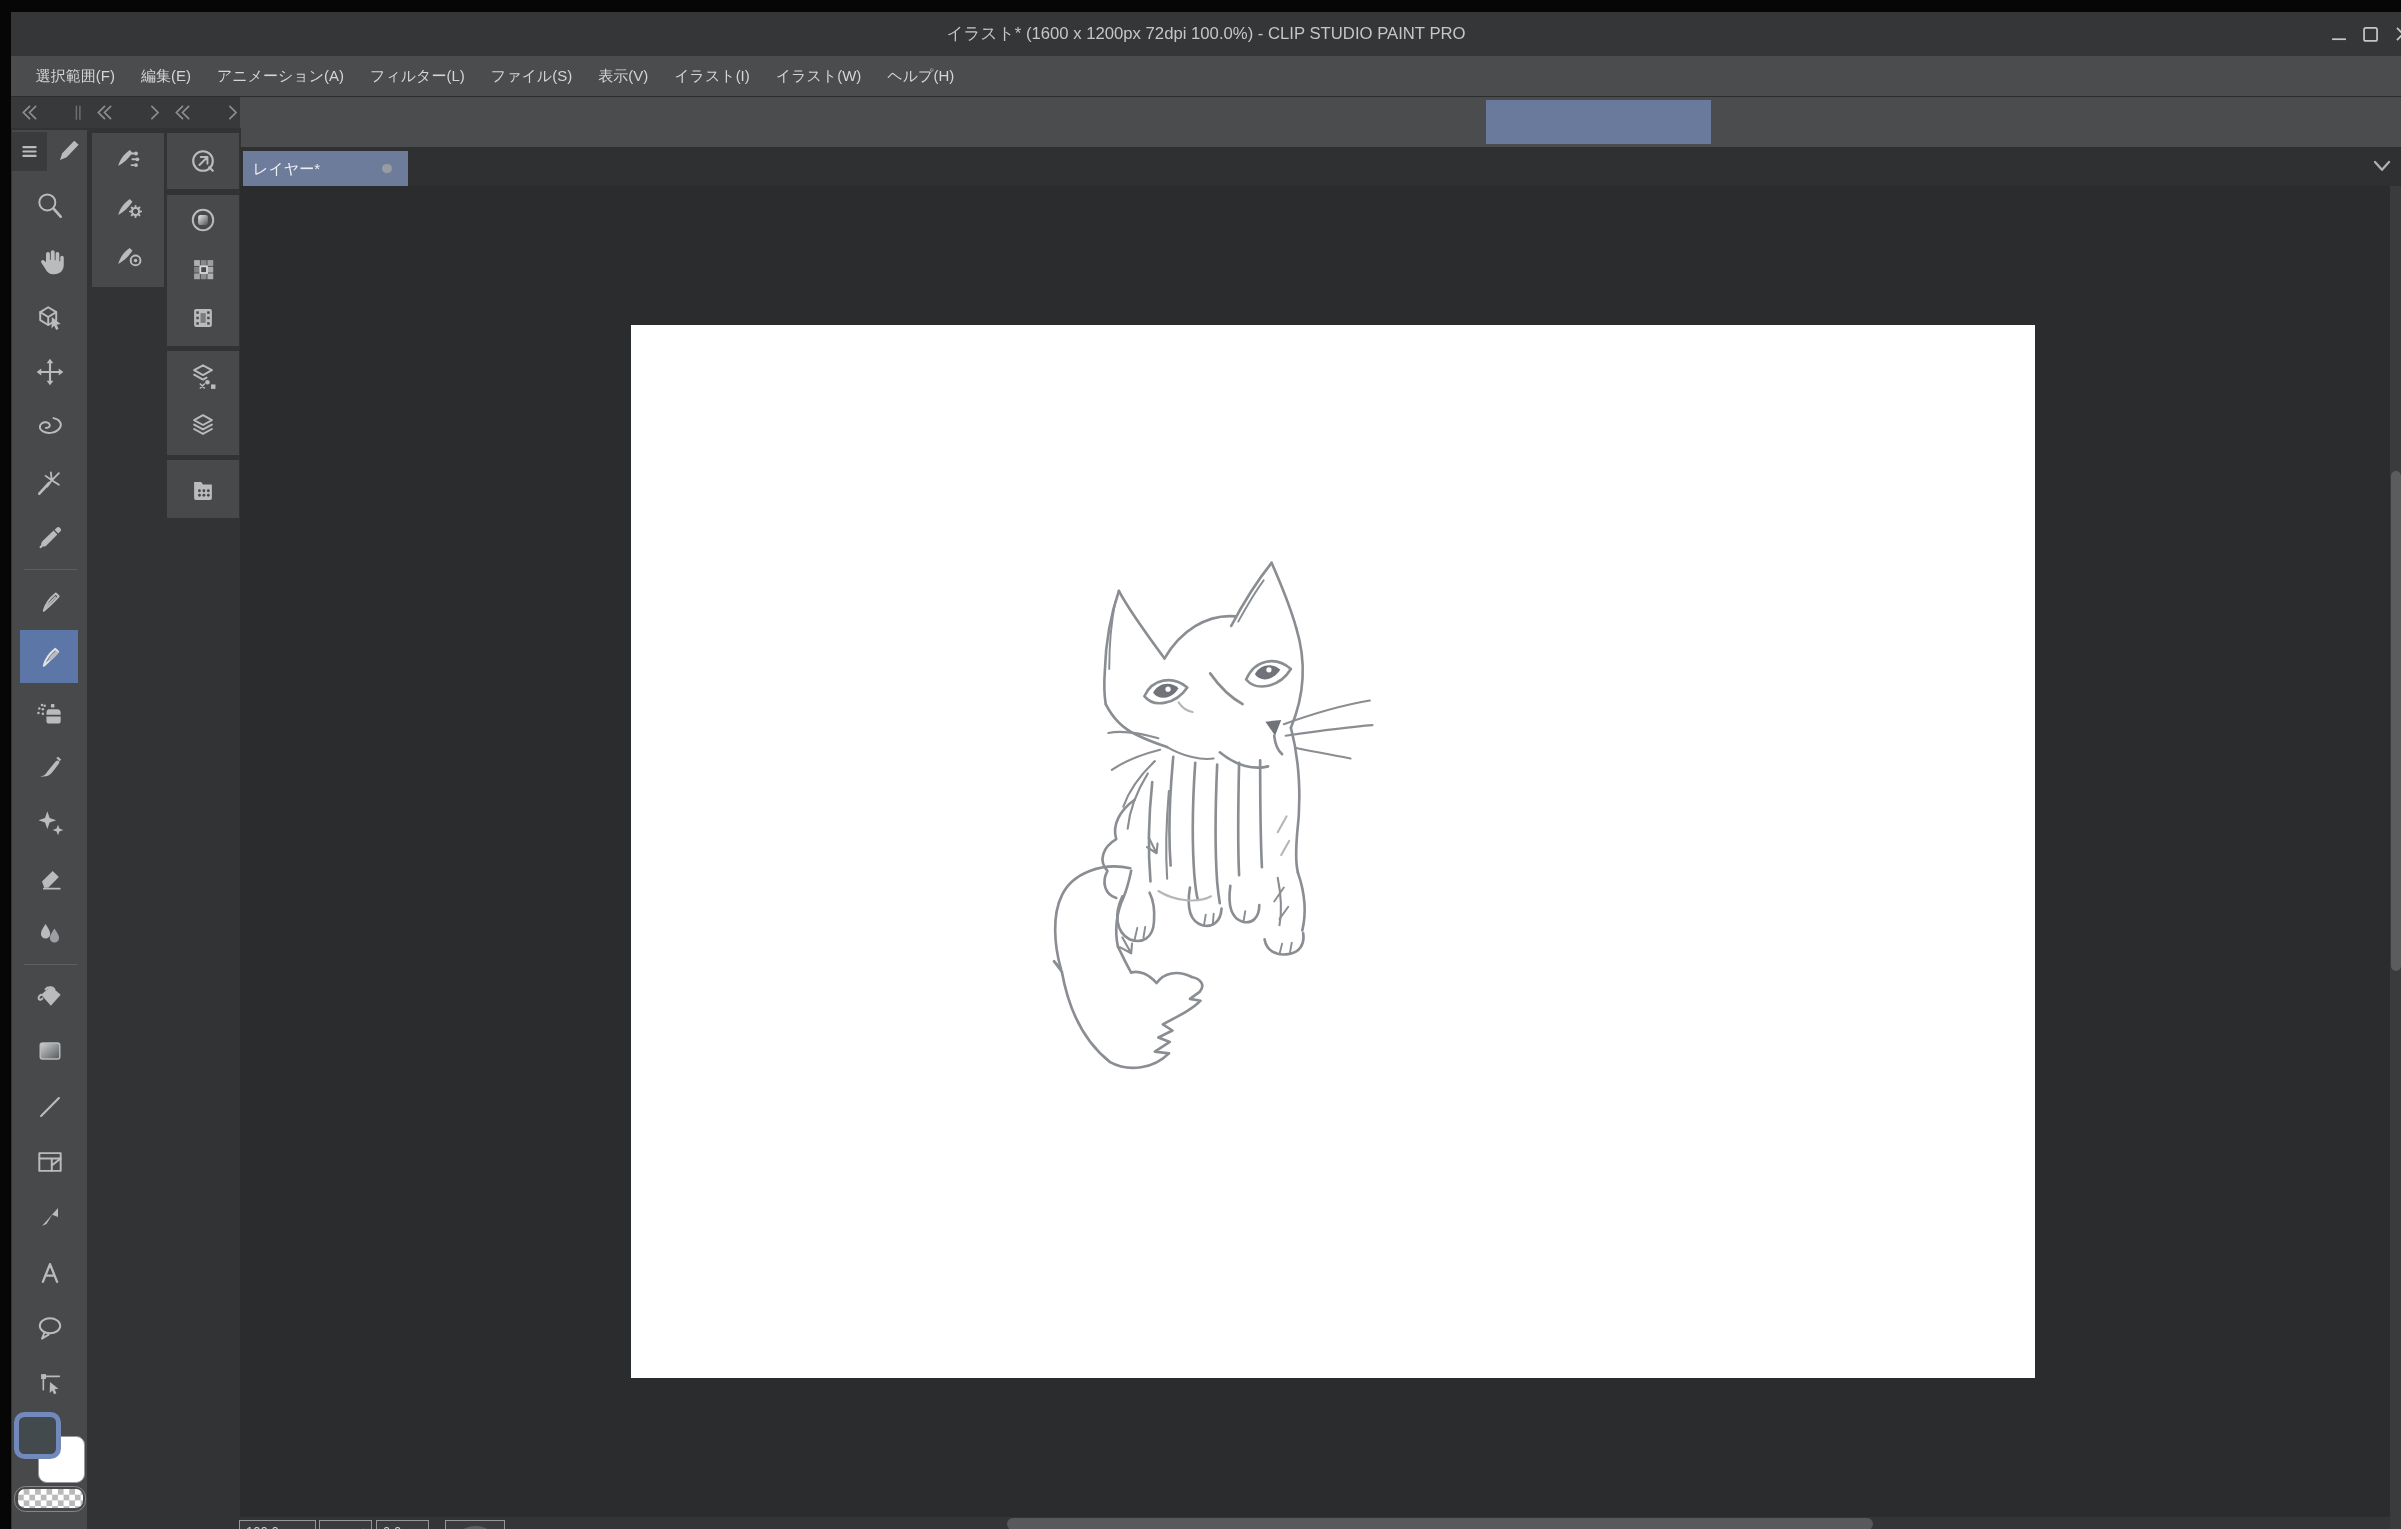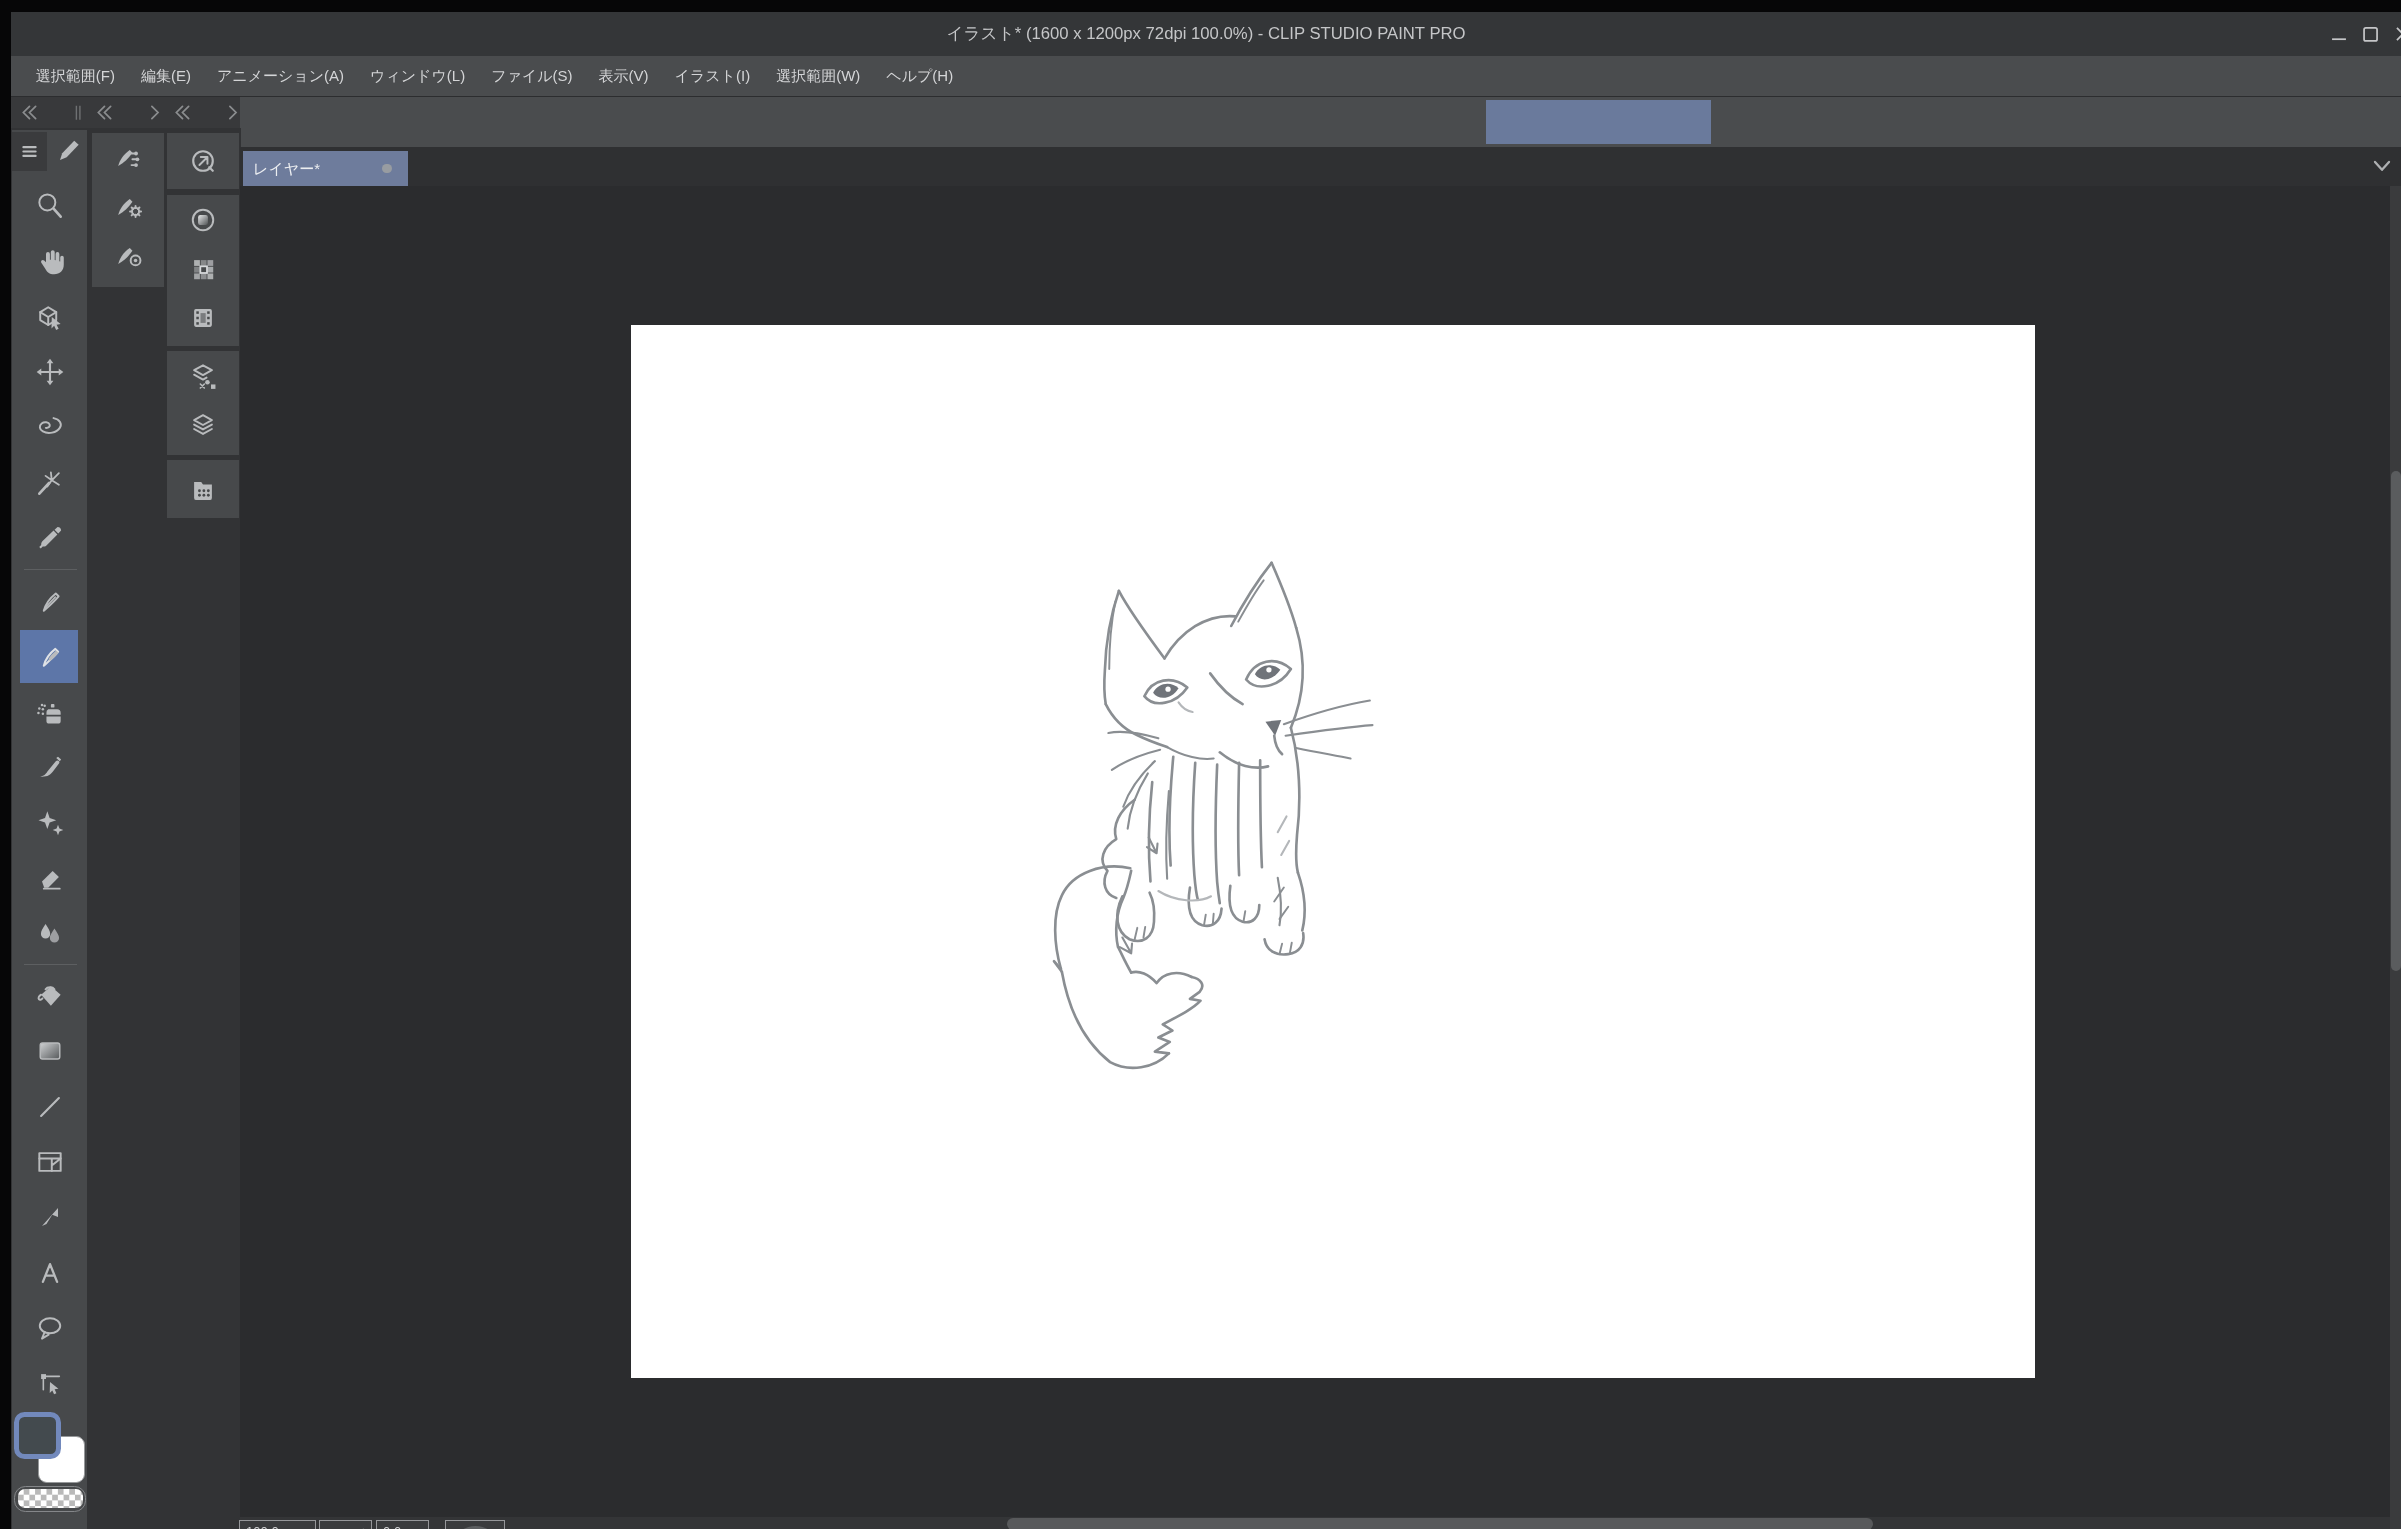--- a/index.html
+++ b/index.html
@@ -44,25 +44,25 @@
     <svg class="ic" width="26" height="26" viewBox="0 0 30 30">
         <path d="M8 8l14 14M22 8 8 22" stroke="#c5c6c8" stroke-width="2" fill="none"></path>
       </svg>
   </div>
 </div>
 
 <div class="abs" style="left:10.5px;top:56px;width:2391px;height:40px;background:#4a4c4e;display:flex;padding-left:12.3px;box-sizing:border-box">
   <div class="menu-item">選択範囲(F)</div>
   <div class="menu-item">編集(E)</div>
   <div class="menu-item">アニメーション(A)</div>
-  <div class="menu-item">ウィンドウ(L)</div>
+  <div class="menu-item">フィルター(L)</div>
   <div class="menu-item">ファイル(S)</div>
   <div class="menu-item">表示(V)</div>
   <div class="menu-item">イラスト(I)</div>
-  <div class="menu-item">選択範囲(W)</div>
+  <div class="menu-item">イラスト(W)</div>
   <div class="menu-item">ヘルプ(H)</div>
 </div>
 
 <div class="abs" style="left:10.5px;top:97px;width:230px;height:32px;background:#38393b">
   <div class="abs" style="left:8.8px;top:5.3px">
     <svg class="ic" width="21" height="21" viewBox="0 0 24 24">
         <path d="M12 5 5 12l7 7M19 5l-7 7 7 7" stroke="#8b8d8f" stroke-width="2" fill="none" stroke-linecap="round"></path>
       </svg>
     </div>
   <div class="abs" style="left:61px;top:7px">

